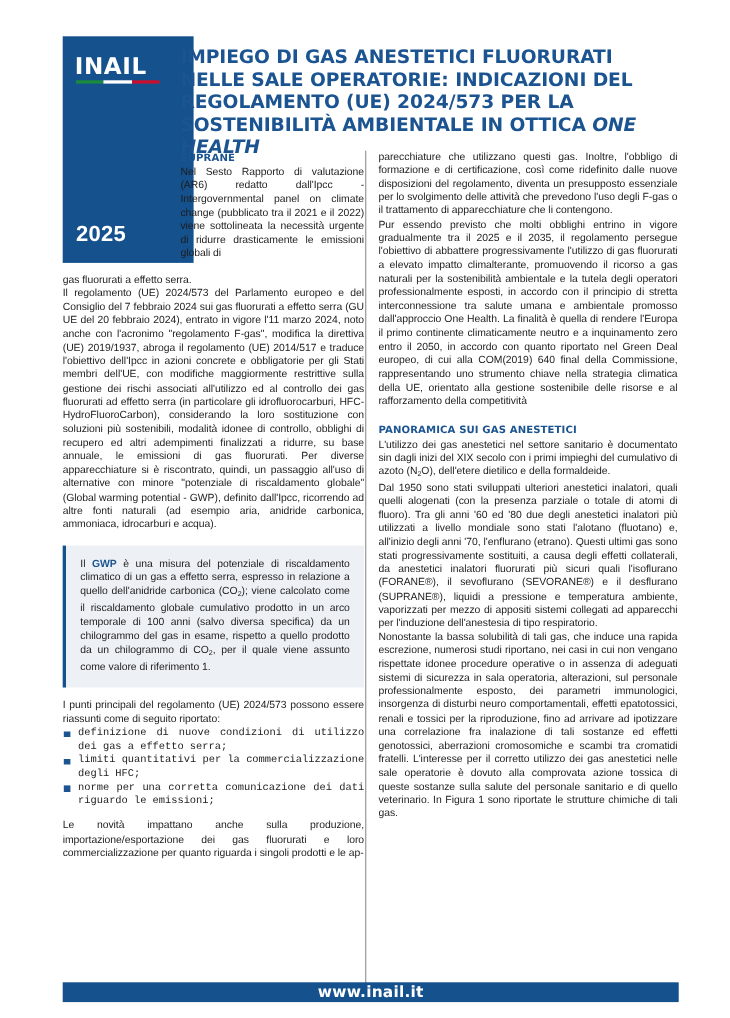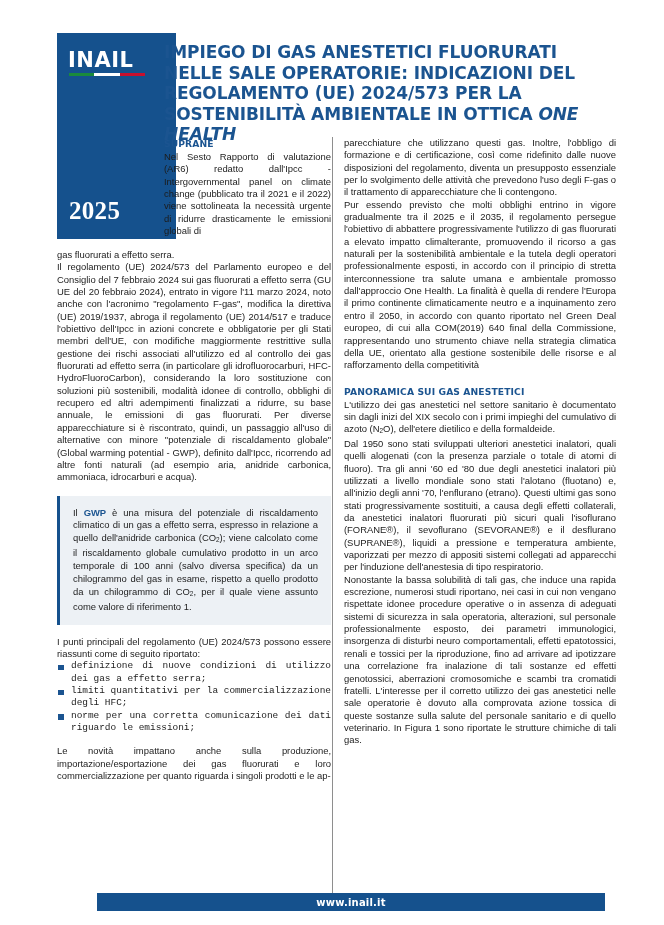--- a/index.html
+++ b/index.html
@@ -60,23 +60,23 @@
   .tricolor i { display: block; height: 100%; }
   .tri-g { width: 33.3%; background: #1a8a3c; }
   .tri-w { width: 33.4%; background: #ffffff; }
   .tri-r { width: 33.3%; background: #c8102e; }
 
   .year {
     position: absolute;
     left: 12px;
     bottom: 14px;
     color: #ffffff;
-    font-family: Liberation Serif, serif;
-    font-weight: bold;
-    font-size: 25px;
+    font-family: Liberation Sans, sans-serif;
+    font-weight: bold;
+    font-size: 20px;
     letter-spacing: 0.3px;
   }
 
   
   .title {
     position: absolute;
     left: 164px;
     top: 42px;
     width: 452px;
     color: #1B5490;
@@ -181,32 +181,31 @@
     background: #1B5490;
   }
 
   sub { font-size: 0.68em; vertical-align: -0.22em; }
 
   
   .footer {
     position: absolute;
     left: 57px;
     bottom: 14px;
-    width: 508px;
+    width: 560px;
     height: 18px;
     background: #15518D;
     color: #ffffff;
     font-family: "DejaVu Sans", sans-serif;
     font-weight: bold;
-    font-size: 10px;
+    font-size: 14px;
     display: flex;
     align-items: center;
     justify-content: center;
     letter-spacing: 0.2px;
-    margin-left: 40px;
   }
 </style>
 </head>
 <body>
 
 <div class="page">
 
   <div class="masthead">
     <div class="logo">
       <span class="logo-word">INAIL</span>

